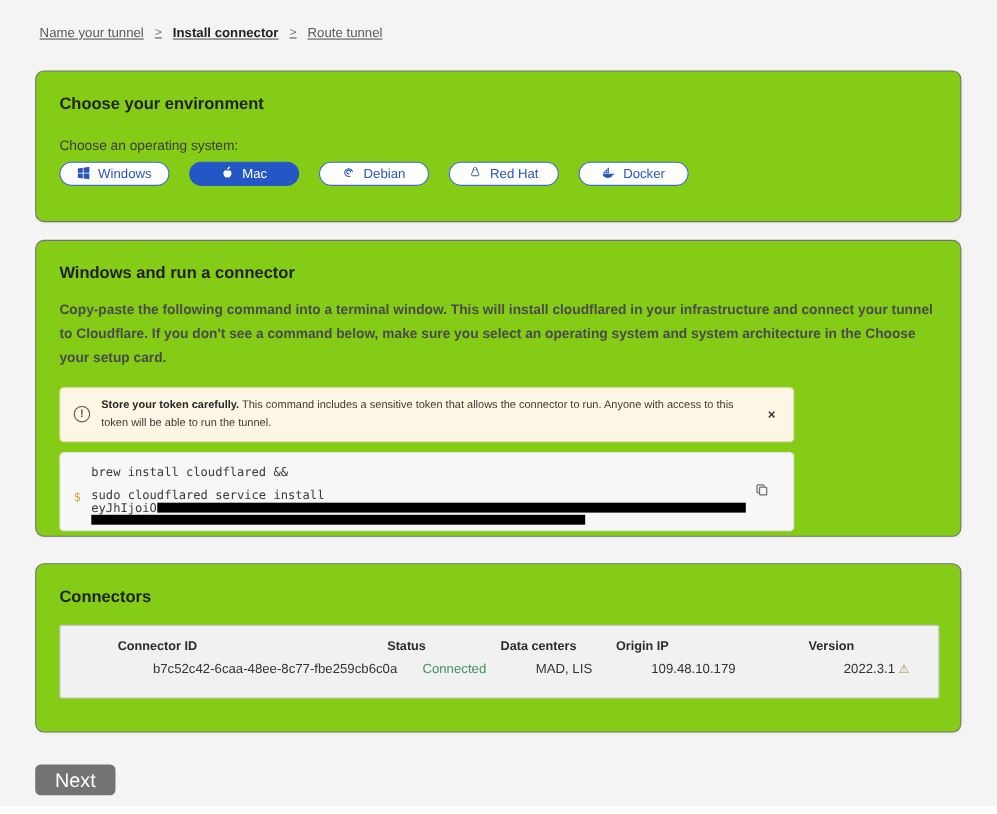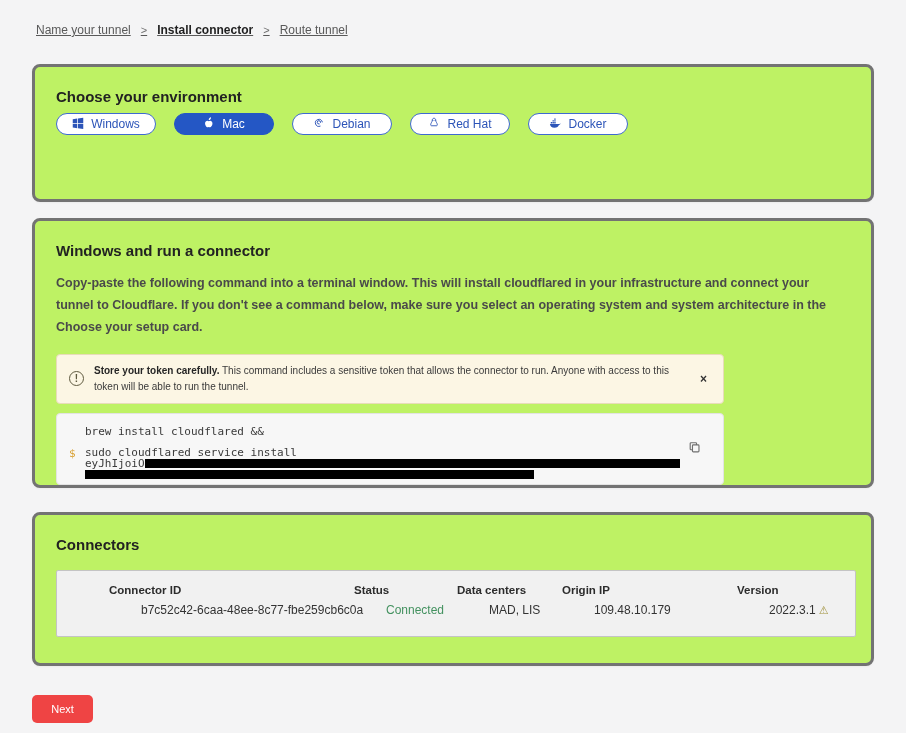--- a/index.html
+++ b/index.html
@@ -5,21 +5,21 @@
   * { margin:0; padding:0; box-sizing:border-box; }
   html,body { width:906px; height:740px; background:#ffffff; font-family:"Liberation Sans", sans-serif; }
   .page { width:906px; height:733px; background:#f4f4f5; overflow:hidden; }
 
   
   .breadcrumb { padding:23px 32px 0 36px; font-size:12px; color:#595959; display:flex; align-items:center; gap:10px;text-decoration:underline; }
   .breadcrumb .crumb.active { font-weight:bold; color:#1f1f1f; }
   .breadcrumb .sep { color:#6e6e6e; font-size:11px; }
 
   
-  .card { background:#bef264; border:3px solid #737373; border-radius:8px; margin:0 32px;
+  .card { background:#84cc16; border:1px solid #737373; border-radius:8px; margin:0 32px;
           box-shadow:0 1px 2px rgba(0,0,0,0.04); }
   .card-title { font-size:15px; font-weight:bold; color:#222; }
 
   .card-env { margin-top:27px; padding:21px 21px 22px 21px; height:138px; }
   .os-label { margin-top:22px; font-size:12.5px; color:#3c3c3c; }
   .os-row { margin-top:8px; display:flex; gap:18px; }
   .os-btn { width:100px; height:22px; border:1px solid #3f6ad0; border-radius:11px; background:#fff;
             color:#2c54b8; font-size:12px; display:flex; align-items:center; justify-content:center; gap:7px;
             cursor:pointer; }
   .os-btn svg { width:12px; height:12px; flex:0 0 auto; }
@@ -51,38 +51,39 @@
                 border-radius:2px; padding:13px 0 0 52px; }
   .t-row { display:flex; }
   .t-row + .t-row { margin-top:7px;padding-left:32px; }
   .col-id { width:245px; } .col-status { width:103px; } .col-dc { width:105px; } .col-ip { width:175px; } .col-ver { flex:1; }
   .t-head { font-size:11.5px; font-weight:bold; color:#2c2c2c; }
   .t-cell { font-size:12px; color:#333; }
   .status-connected { color:#43915f; }
   .ver-warn { color:#a39440; font-size:11px; margin-left:3px; }
 
   .footer { margin:29px 32px 0 32px; }
-  .next-btn { width:61px; height:28px; background:#ef4444; color:#fff; border:none; border-radius:5px;
-              font-size:11px; font-family:"Liberation Sans", sans-serif; cursor:pointer; }
+  .next-btn { width:73px; height:28px; background:#737373; color:#fff; border:none; border-radius:5px;
+              font-size:18px; font-family:"Liberation Sans", sans-serif; cursor:pointer; }
 </style>
 </head>
 <body>
 
 <div class="page">
 
   <div class="breadcrumb">
     <span class="crumb">Name your tunnel</span>
     <span class="sep">&gt;</span>
     <span class="crumb active">Install connector</span>
     <span class="sep">&gt;</span>
     <span class="crumb">Route tunnel</span>
   </div>
 
   <div class="card card-env">
     <div class="card-title">Choose your environment</div>
+    <div class="os-label">Choose an operating system:</div>
     <div class="os-row">
 
       <button class="os-btn">
         <span>
           <svg viewBox="0 0 16 16" fill="currentColor">
               <path d="M1 2.9 7 2v6H1zM8 1.9l7-1V8H8zM1 9h6v6l-6-.9zM8 9h7v7l-7-1z"></path>
             </svg>
         </span>
         <span>Windows</span>
       </button>

